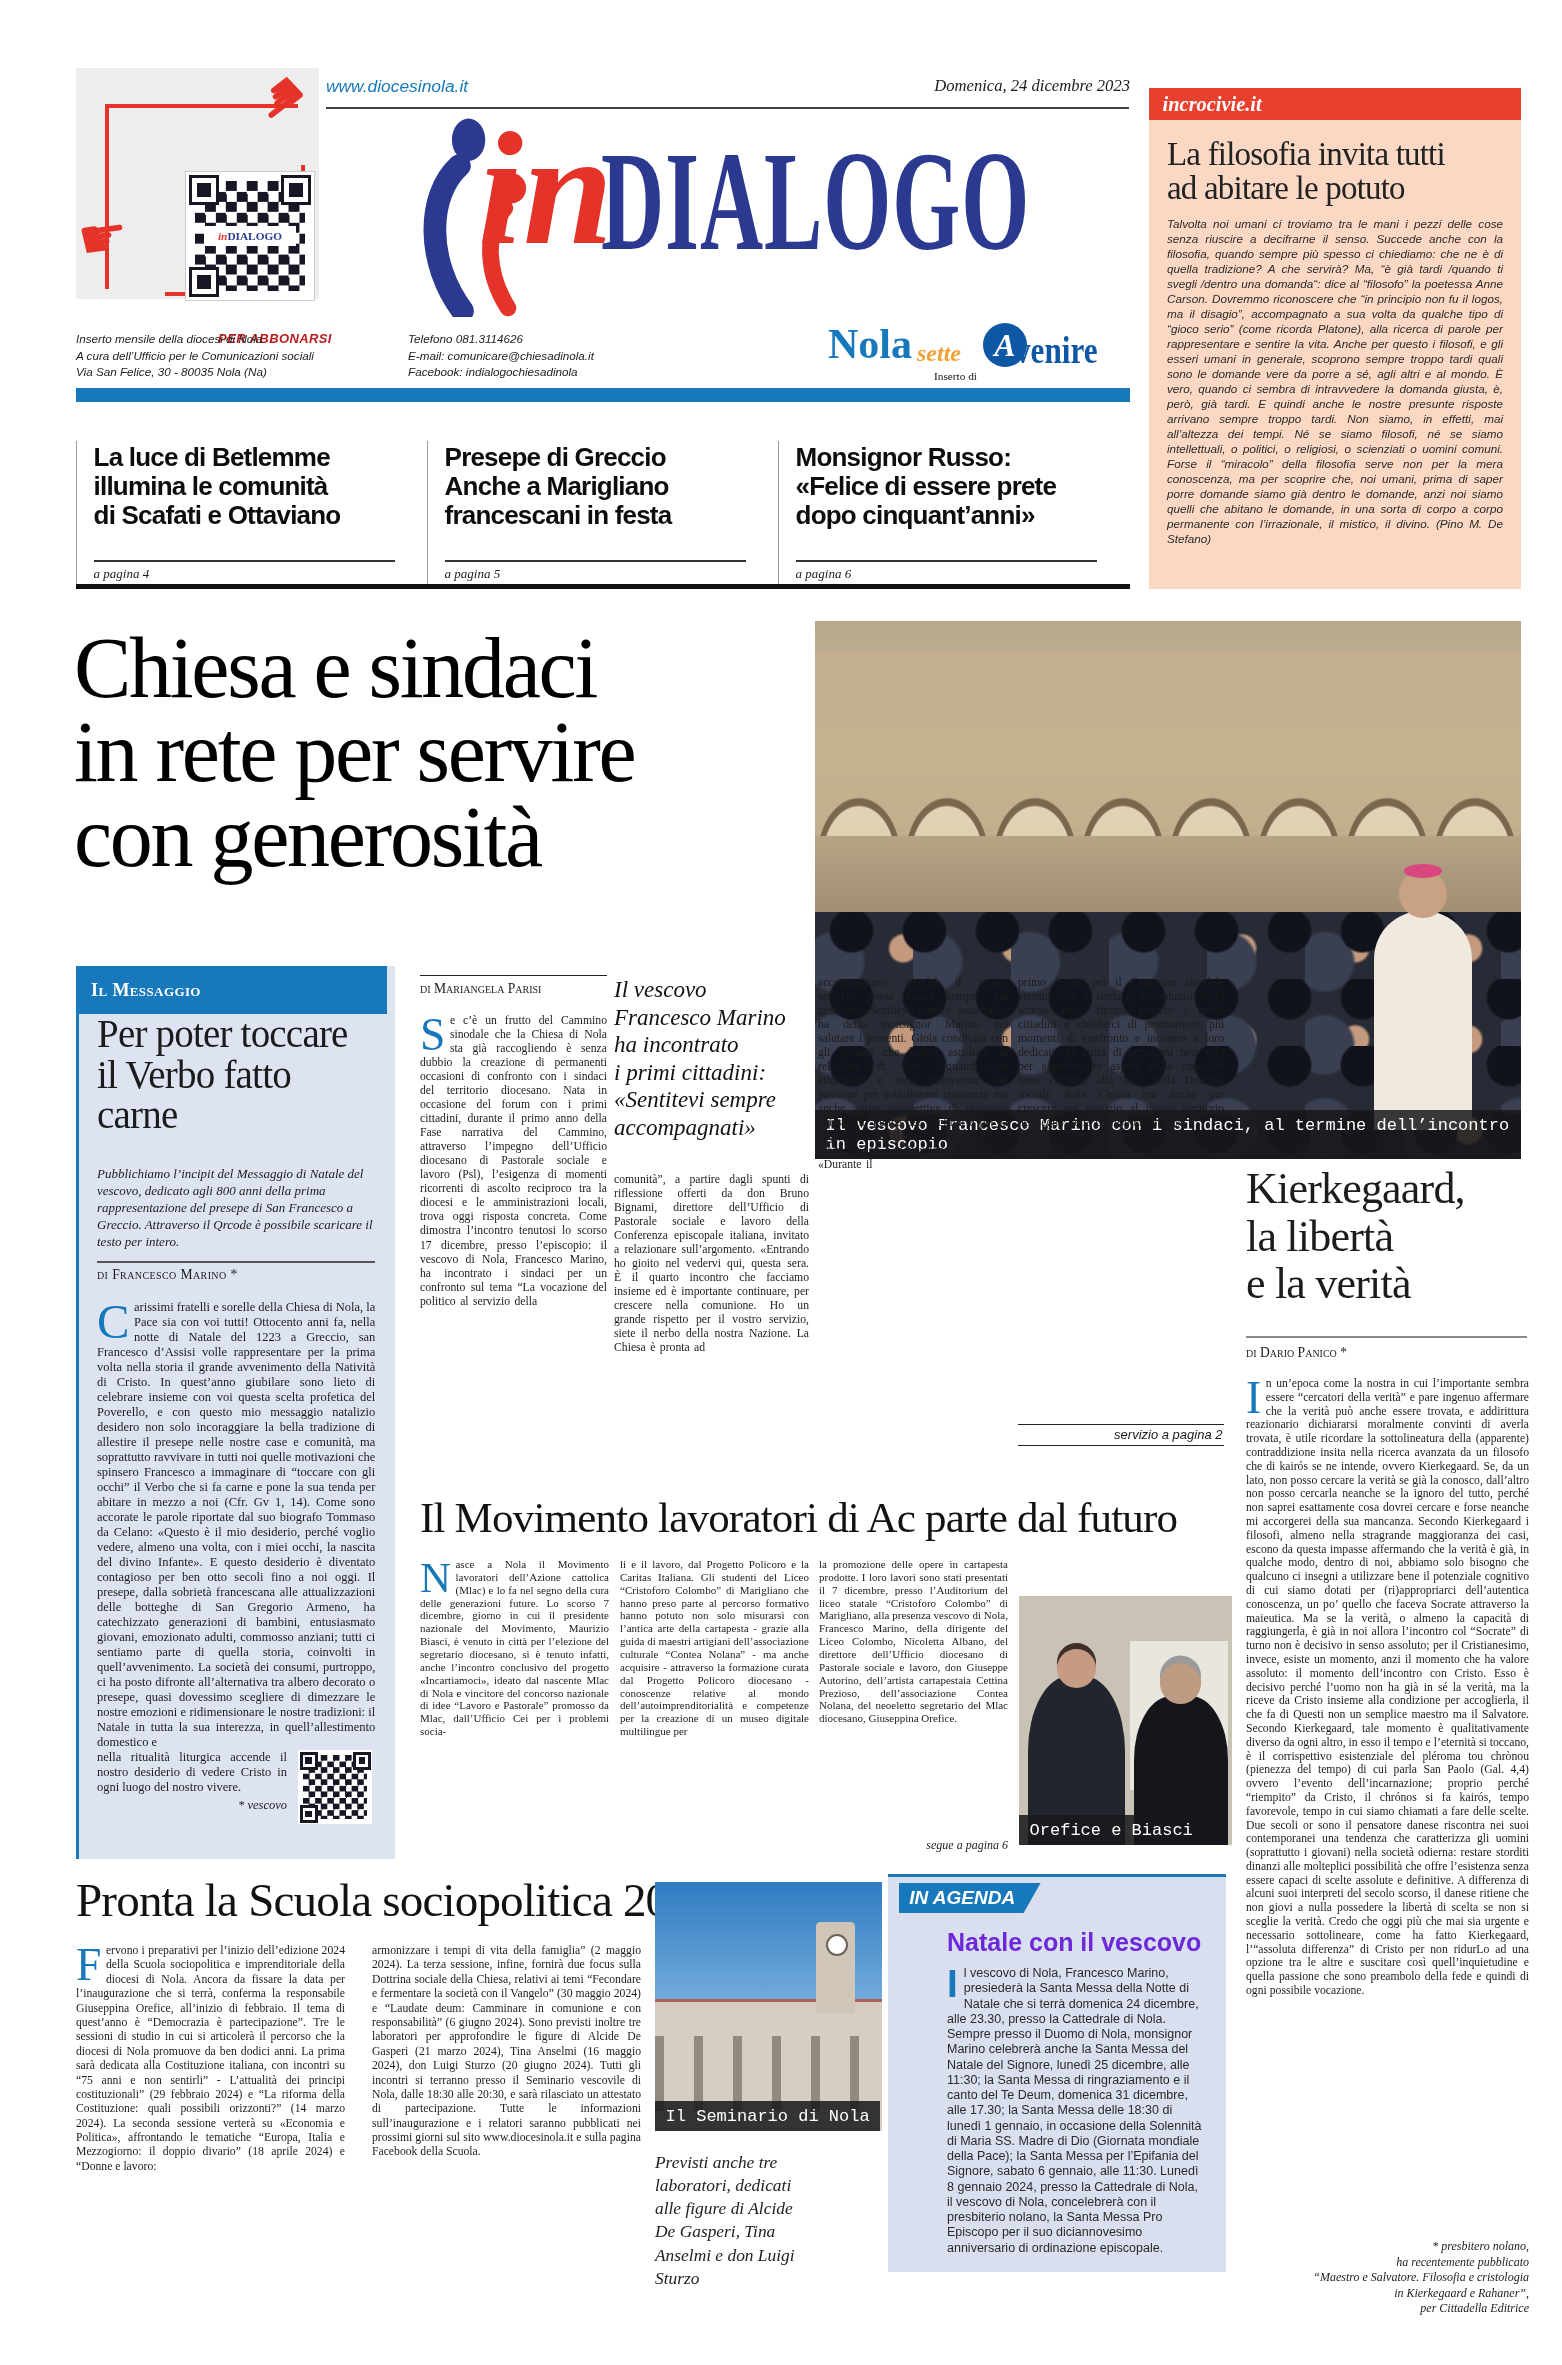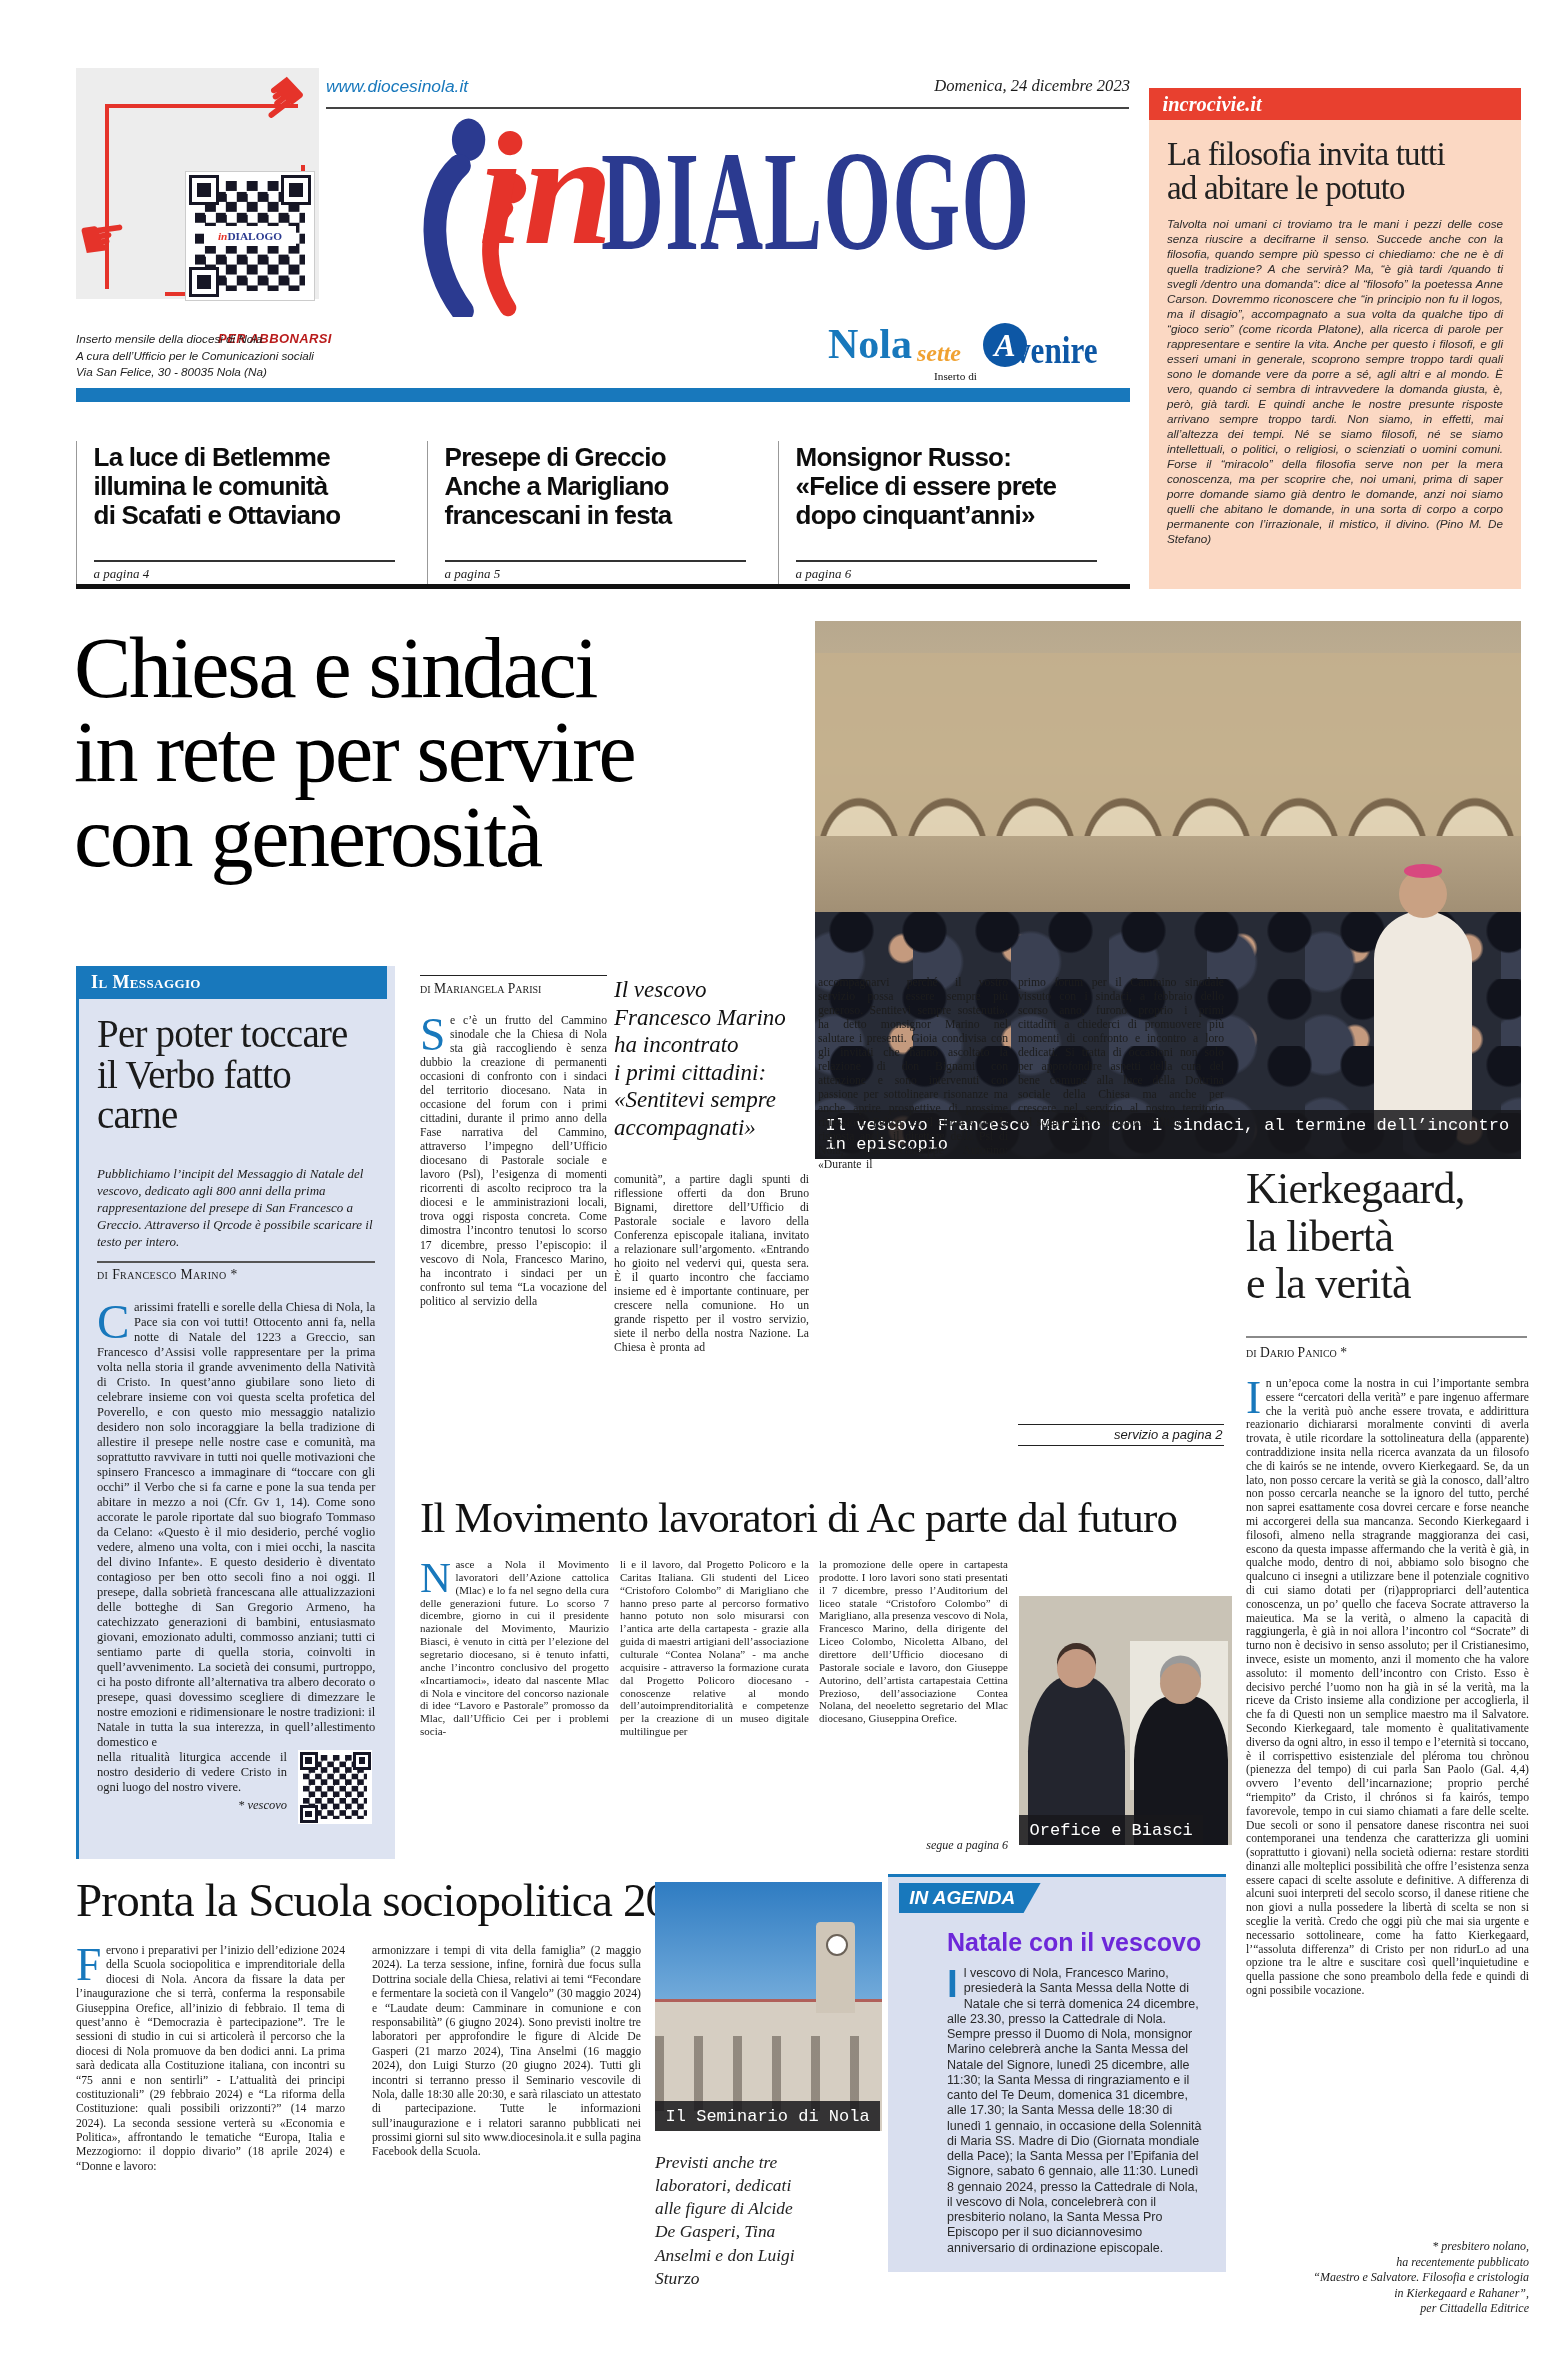--- a/index.html
+++ b/index.html
@@ -95,21 +95,21 @@
   #photo-main .bishop::before{content:"";position:absolute;left:25px;top:-41px;width:48px;height:48px;
       border-radius:50%;background:#c9a183;}
   #photo-main .bishop::after{content:"";position:absolute;left:30px;top:-47px;width:38px;height:13.6px;
       border-radius:50%;background:#d8487f;}
   .caption-bar{position:absolute;left:0;bottom:0;background:rgba(24,24,27,.85);color:#fff;
       font-family:Liberation Mono, monospace;font-size:17px;padding:5.3px 10.6px;margin-top:16px;}
 
   
   #msg-box{left:76px;top:966px;width:319px;height:893px;background:#dde3f1;
       border-left:3px solid #1878bc;box-sizing:border-box;}
-  #msg-tag{position:absolute;left:0;top:0;right:8px;height:33px;background:#1878bc;color:#fff;
+  #msg-tag{position:absolute;left:0;top:0;right:8px;height:48px;background:#1878bc;color:#fff;
       font-weight:bold;font-size:18px;letter-spacing:0.4px;display:flex;align-items:center;
       padding-left:12px;font-variant:small-caps;}
   #msg-inner{position:absolute;left:18px;right:19.7px;top:48px;bottom:15px;}
   #msg-title{font-size:39px;line-height:1.04;letter-spacing:-0.8px;color:#1b1b1b;}
   #msg-intro{margin-top:29px;font-size:13px;line-height:1.32;font-style:italic;}
   #msg-rule{margin-top:10.6px;height:1.5px;background:#555;}
   #msg-byline{margin-top:4.5px;font-variant:small-caps;font-size:13.6px;letter-spacing:0.4px;}
   #msg-body1{margin-top:16.6px;font-size:12.5px;line-height:1.2;}
   #msg-body2{margin-top:0;width:190px;font-size:12.5px;line-height:1.2;}
   #msg-sign{width:190px;text-align:right;font-style:italic;font-size:12.5px;margin-top:3px;}
@@ -217,20 +217,23 @@
       <circle cx="68" cy="47" r="10" fill="#e5332a"></circle>
       <path d="M64,60 C50,76 52,104 66,126" stroke="#e5332a" stroke-width="11" fill="none" stroke-linecap="round"></path>
     </svg>
     <div id="logo-in">in</div>
     <div id="logo-dialogo">DIALOGO</div>
   </div>
 
   <div class="abs sans pre info" id="info-left">Inserto mensile della diocesi di Nola
 A cura dell’Ufficio per le Comunicazioni sociali
 Via San Felice, 30 - 80035 Nola (Na)</div>
+  <div class="abs sans pre info" id="info-mid">Telefono 081.3114626
+E-mail: comunicare@chiesadinola.it
+Facebook: indialogochiesadinola</div>
   <div class="abs" id="logos">
     <span id="nola">Nola</span>
     <span id="sette">sette</span>
     <span id="avv-circle">A</span>
     <span id="avvenire">venire</span>
     <span id="inserto-di">Inserto di</span>
   </div>
   <div class="abs" id="blue-bar"></div>
 
   <div class="abs" id="incro-bar">incrocivie.it</div>

